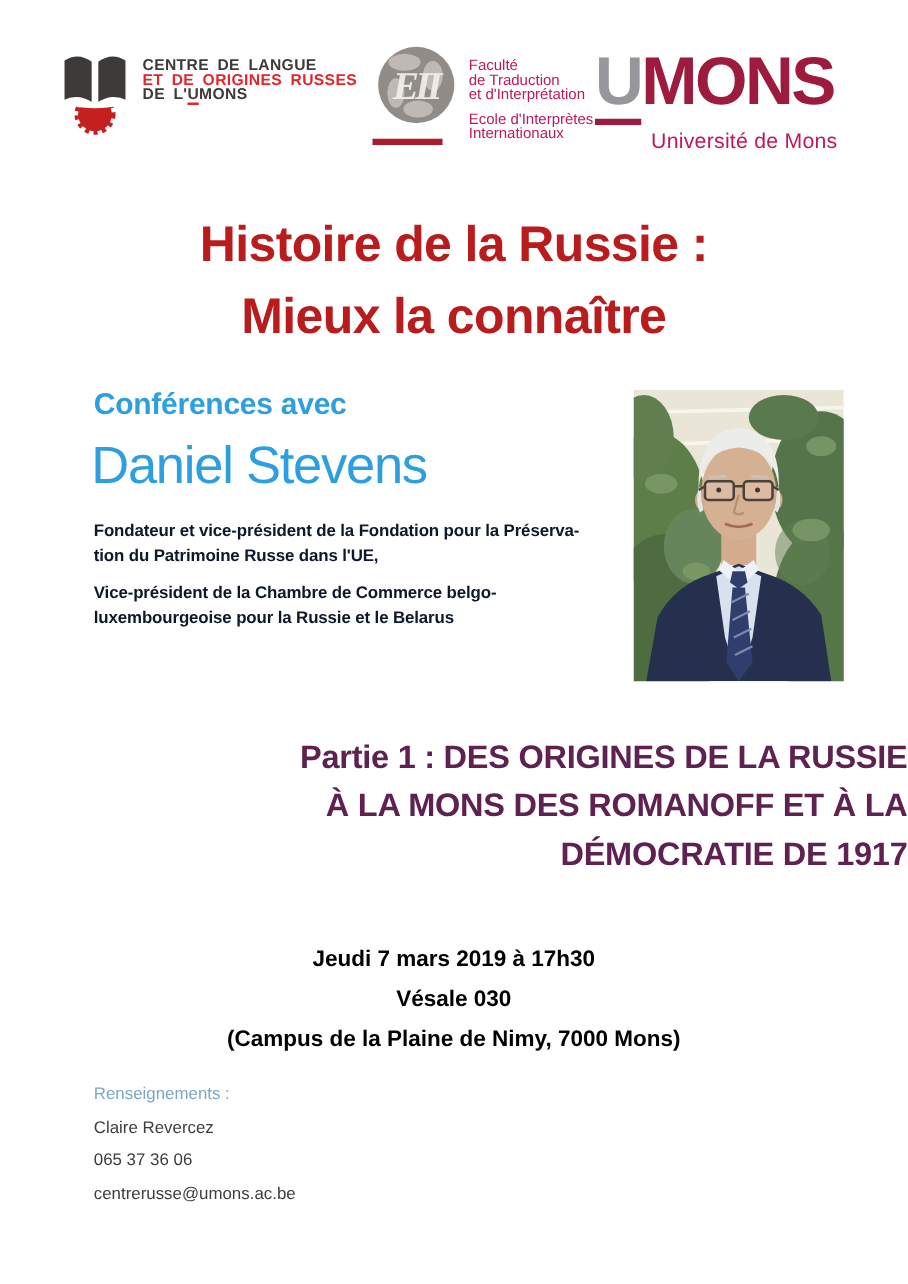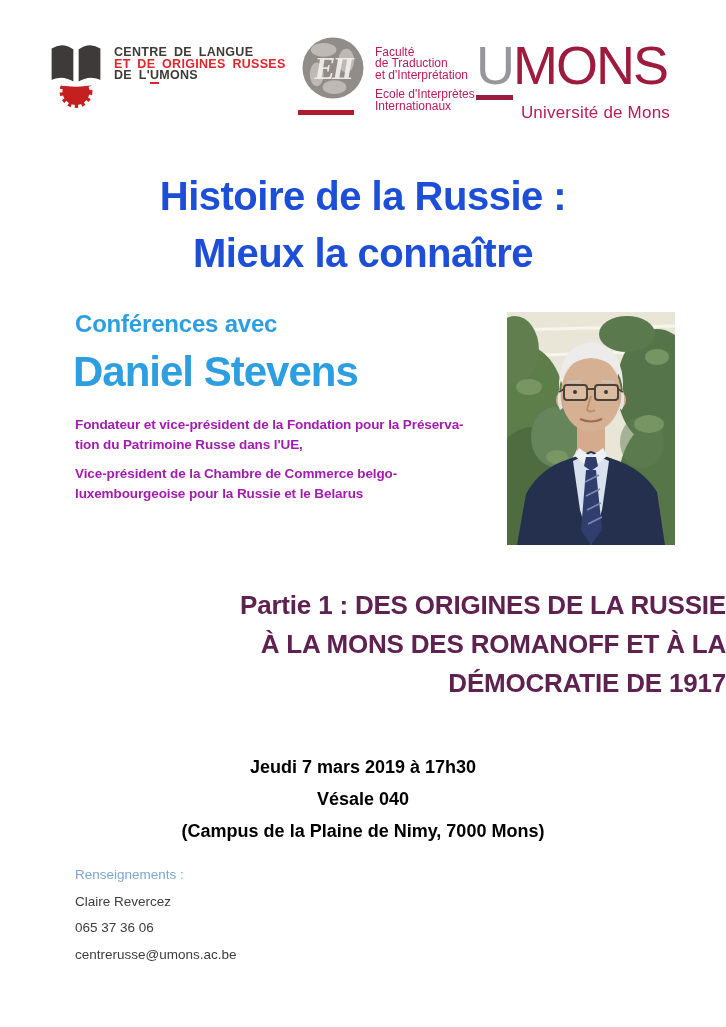--- a/index.html
+++ b/index.html
@@ -14,32 +14,32 @@
   .logo-centre .l-red{color:#e2262b;}
   .logo-centre .u-red{border-bottom:2px solid #e2262b;padding-bottom:0px;}
 
   .logo-fti{position:absolute;left:302px;top:37px;display:flex;align-items:center;}
   .logo-fti .globe-col{display:flex;flex-direction:column;align-items:flex-start;}
   .logo-fti .redbar{width:56px;height:5px;background:#ad1b2e;margin-top:7px;margin-left:-4px;}
   .logo-fti .txt{margin-left:11px;padding-top:7px;font-size:12px;line-height:11.5px;color:#be185d;}
   .logo-fti .grp2{margin-top:8px;}
 
   .logo-umons{position:absolute;left:476px;top:40px;width:194px;}
-  .logo-umons .wordmark{font-size:54px;line-height:50px;letter-spacing:-2px;white-space:nowrap;font-weight:400;}
+  .logo-umons .wordmark{font-size:54px;line-height:50px;letter-spacing:-2px;white-space:nowrap;font-weight:700;}
   .logo-umons .u{color:#97979b;display:inline-block;border-bottom:5px solid #9d1b3f;padding-bottom:5px;}
   .logo-umons .mons{color:#9d1b3f;}
   .logo-umons .subtitle{margin-top:3px;font-size:17px;color:#be185d;text-align:right;letter-spacing:0.2px;}
 
   
-  .main-title{position:absolute;left:0;right:0;top:168px;text-align:center;color:#1d4ed8;font-weight:bold;font-size:40px;line-height:57px;letter-spacing:-0.5px;}
+  .main-title{position:absolute;left:0;right:0;top:168px;text-align:center;color:#b91c1c;font-weight:bold;font-size:40px;line-height:57px;letter-spacing:-0.5px;}
 
   
   .conf-intro{position:absolute;left:75px;top:310px;font-size:24px;font-weight:bold;color:#2d9fe0;letter-spacing:-0.2px;}
-  .speaker-name{position:absolute;left:73px;top:348px;font-size:42px;font-weight:700;color:#2d9fe0;letter-spacing:-1px;}
-  .bio{position:absolute;left:75px;width:450px;font-size:13.5px;font-weight:bold;color:#a21caf;line-height:20px;letter-spacing:-0.1px;}
+  .speaker-name{position:absolute;left:73px;top:348px;font-size:42px;font-weight:400;color:#2d9fe0;letter-spacing:-1px;}
+  .bio{position:absolute;left:75px;width:450px;font-size:13.5px;font-weight:bold;color:#0f172a;line-height:20px;letter-spacing:-0.1px;}
   .bio1{top:415px;}
   .bio2{top:464px;}
   .photo{position:absolute;left:507px;top:312px;width:168px;height:233px;}
   .photo svg{display:block;width:168px;height:233px;}
 
   
   .part-heading{position:absolute;left:0;right:0;top:586px;text-align:right;color:#5e2150;font-weight:bold;font-size:26px;line-height:39px;letter-spacing:-0.2px;}
 
   
   .event-block{position:absolute;left:0;right:0;top:751px;text-align:center;color:#000000;font-weight:bold;font-size:18px;line-height:32px;}
@@ -194,21 +194,21 @@
   </div>
 
   <div class="part-heading">
     <div>Partie 1 : DES ORIGINES DE LA RUSSIE</div>
     <div>À LA MONS DES ROMANOFF ET À LA</div>
     <div>DÉMOCRATIE DE 1917</div>
   </div>
 
   <div class="event-block">
     <div>Jeudi 7 mars 2019 à 17h30</div>
-    <div>Vésale 040</div>
+    <div>Vésale 030</div>
     <div>(Campus de la Plaine de Nimy, 7000 Mons)</div>
   </div>
 
   <div class="contact-block">
     <div class="label">Renseignements :</div>
     <div>Claire Revercez</div>
     <div>065 37 36 06</div>
     <div>centrerusse@umons.ac.be</div>
   </div>
 

